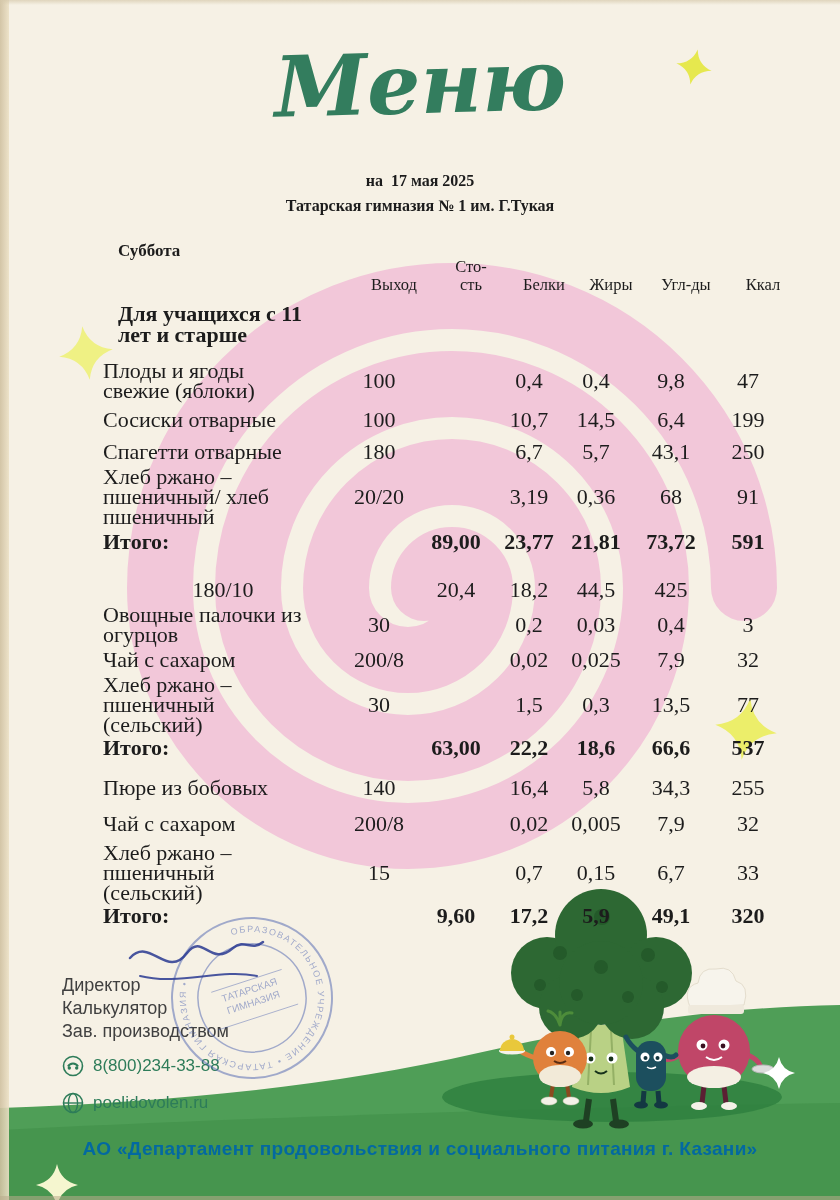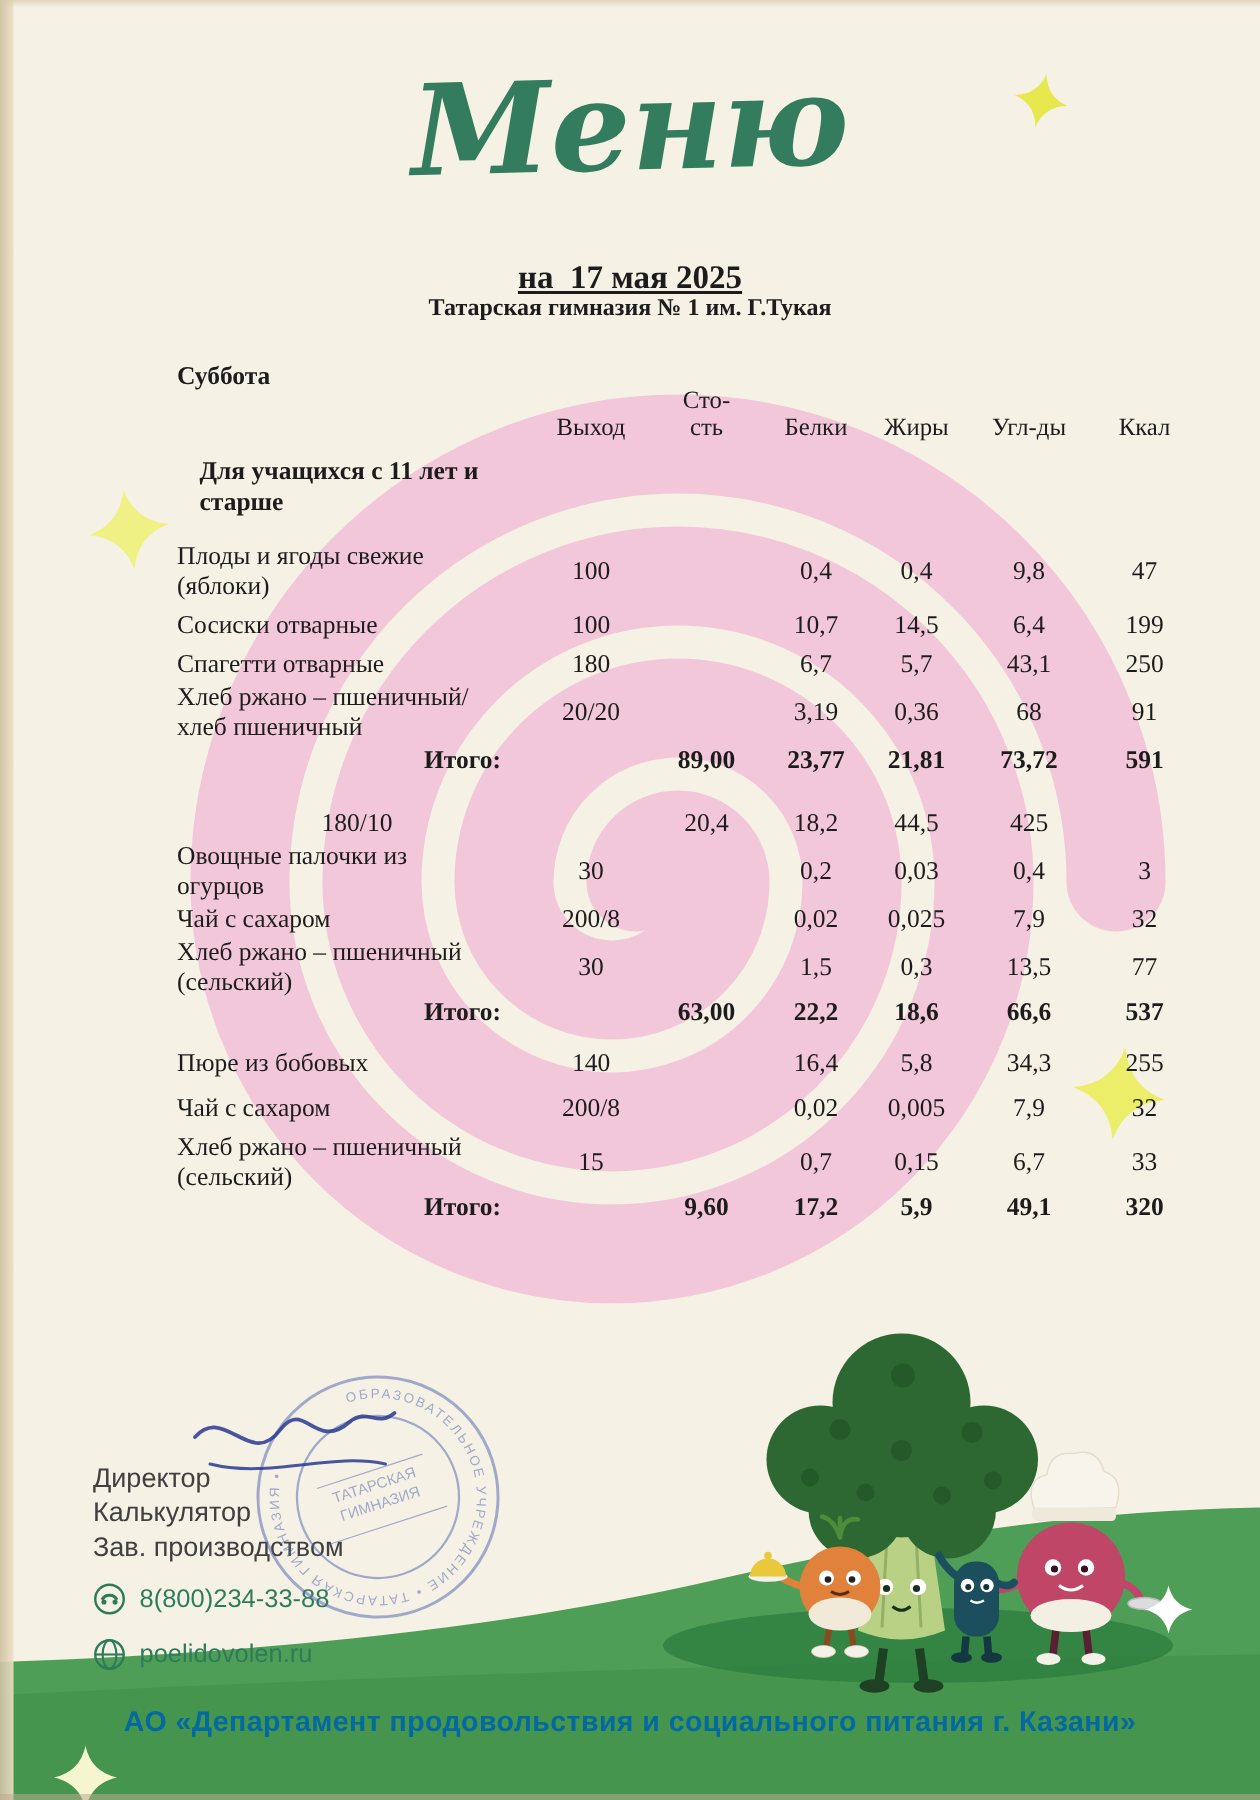--- a/index.html
+++ b/index.html
@@ -12,37 +12,37 @@
   .edge-bottom{position:absolute;left:0;bottom:0;width:100%;height:4px;z-index:6;
         background:#b9ab8c;opacity:.55;}
   .spiral-svg{position:absolute;left:0;top:0;z-index:0;}
   .decor-svg{position:absolute;left:0;top:0;z-index:2;pointer-events:none;}
   .footer-svg{position:absolute;left:0;bottom:0;z-index:1;}
   .content{position:absolute;left:0;top:0;width:840px;z-index:3;}
   .title{position:absolute;top:36px;left:0;width:100%;text-align:center;
         font-family:"DejaVu Serif",serif;font-style:italic;font-weight:bold;
         font-size:84px;line-height:96px;color:#337d5e;transform:rotate(-1.5deg);}
   .date{position:absolute;top:172px;left:0;width:100%;text-align:center;
-        font-weight:bold;font-size:22px;white-space:pre;text-decoration:underline;}
+        font-weight:bold;font-size:16px;white-space:pre;}
   .school{position:absolute;top:197px;left:0;width:100%;text-align:center;
         font-weight:bold;font-size:16px;}
   .day{position:absolute;top:241px;left:118px;font-weight:bold;font-size:17px;}
   .thead{position:absolute;top:252px;left:118px;width:682px;height:42px;
         display:grid;grid-template-columns:240px 72px 82px 64px 70px 80px 74px;
         align-items:end;font-size:16.5px;}
   .thead .hc{text-align:center;line-height:18px;}
-  .tbody{position:absolute;top:303px;left:118px;width:682px;font-size:17px;}
+  .tbody{position:absolute;top:303px;left:103px;width:682px;font-size:22px;}
   .section-title{margin-left:15px;width:220px;font-weight:bold;line-height:21px;
         margin-bottom:16px;}
   .trow{display:grid;grid-template-columns:240px 72px 82px 64px 70px 80px 74px;
         align-items:center;margin-bottom:8px;}
   .trow .name{padding-right:34px;line-height:20px;}
   .cell.num{text-align:center;}
   .trow.total{font-weight:bold;}
-  .trow.total .name{text-align:right;padding-right:24px;}
+  .trow.total .name{padding-right:24px;}
   .mb2{margin-bottom:2px;}.mb6{margin-bottom:6px;}
   .mb0{margin-bottom:0;}.mb10{margin-bottom:10px;}
   .tgroup{margin-bottom:22px;}
   .tgroup.g2{margin-bottom:14px;}
   .contacts{position:absolute;left:62px;top:976px;z-index:3;
         font-family:"Liberation Sans",sans-serif;}
   .role{font-size:18px;line-height:18px;margin-bottom:5px;color:#404040;}
   .c-row{display:flex;align-items:center;gap:9px;margin-top:15px;
         color:#2d7c59;font-size:17px;}
   .sig-svg{position:absolute;left:95px;top:888px;z-index:4;pointer-events:none;}

